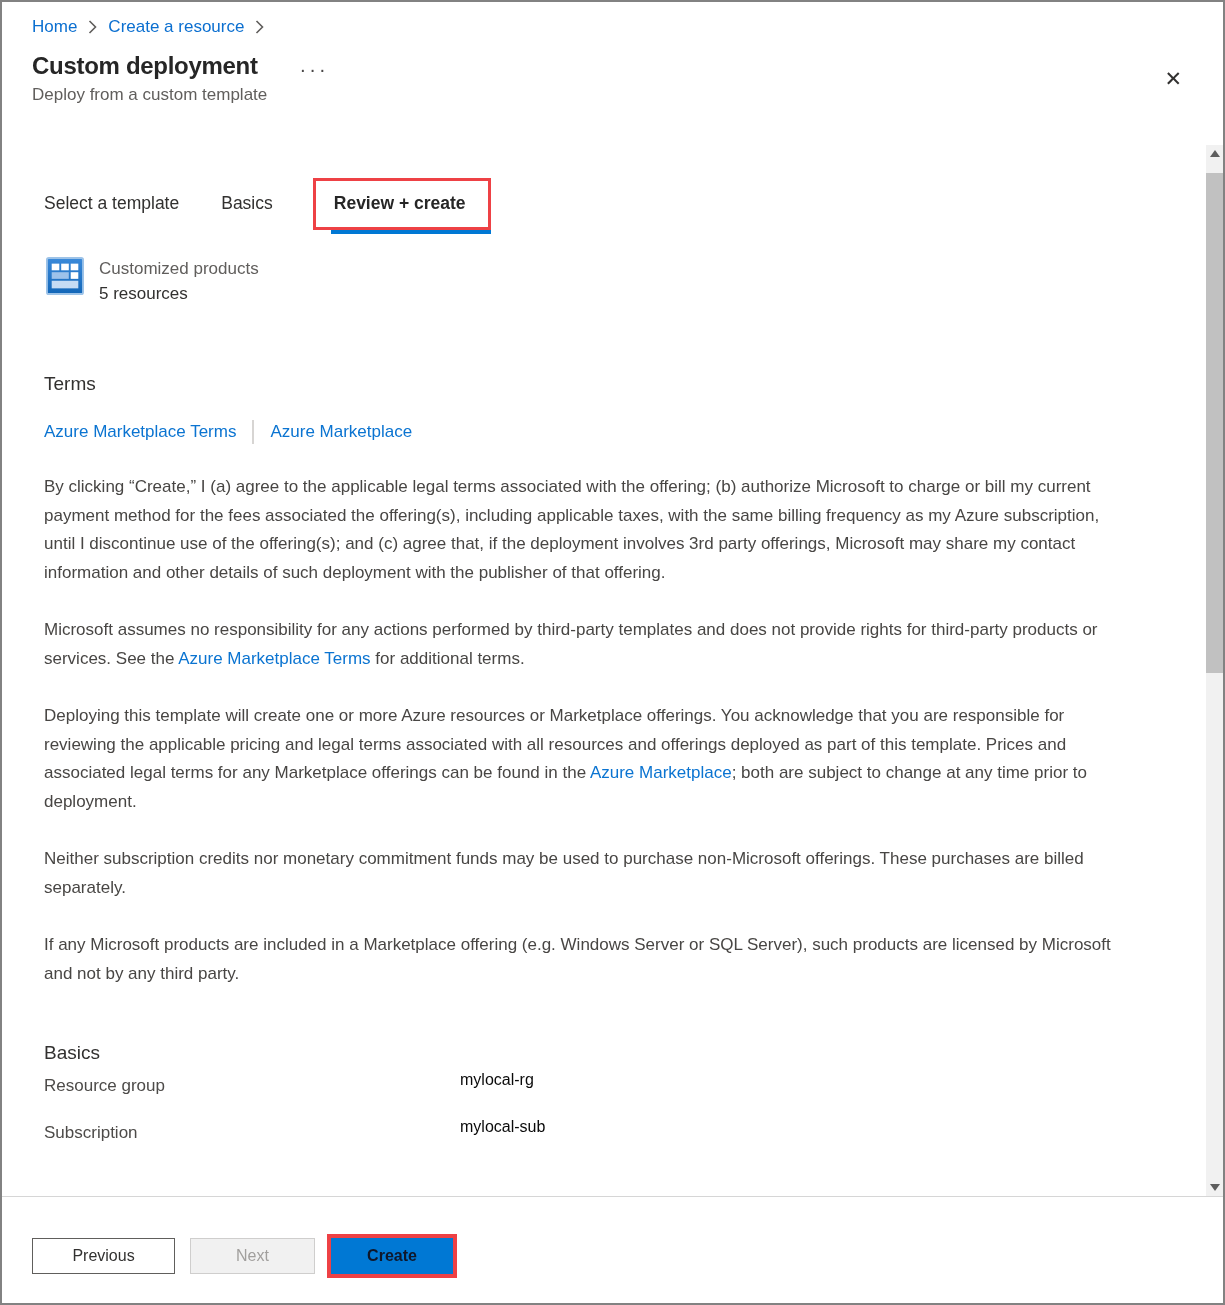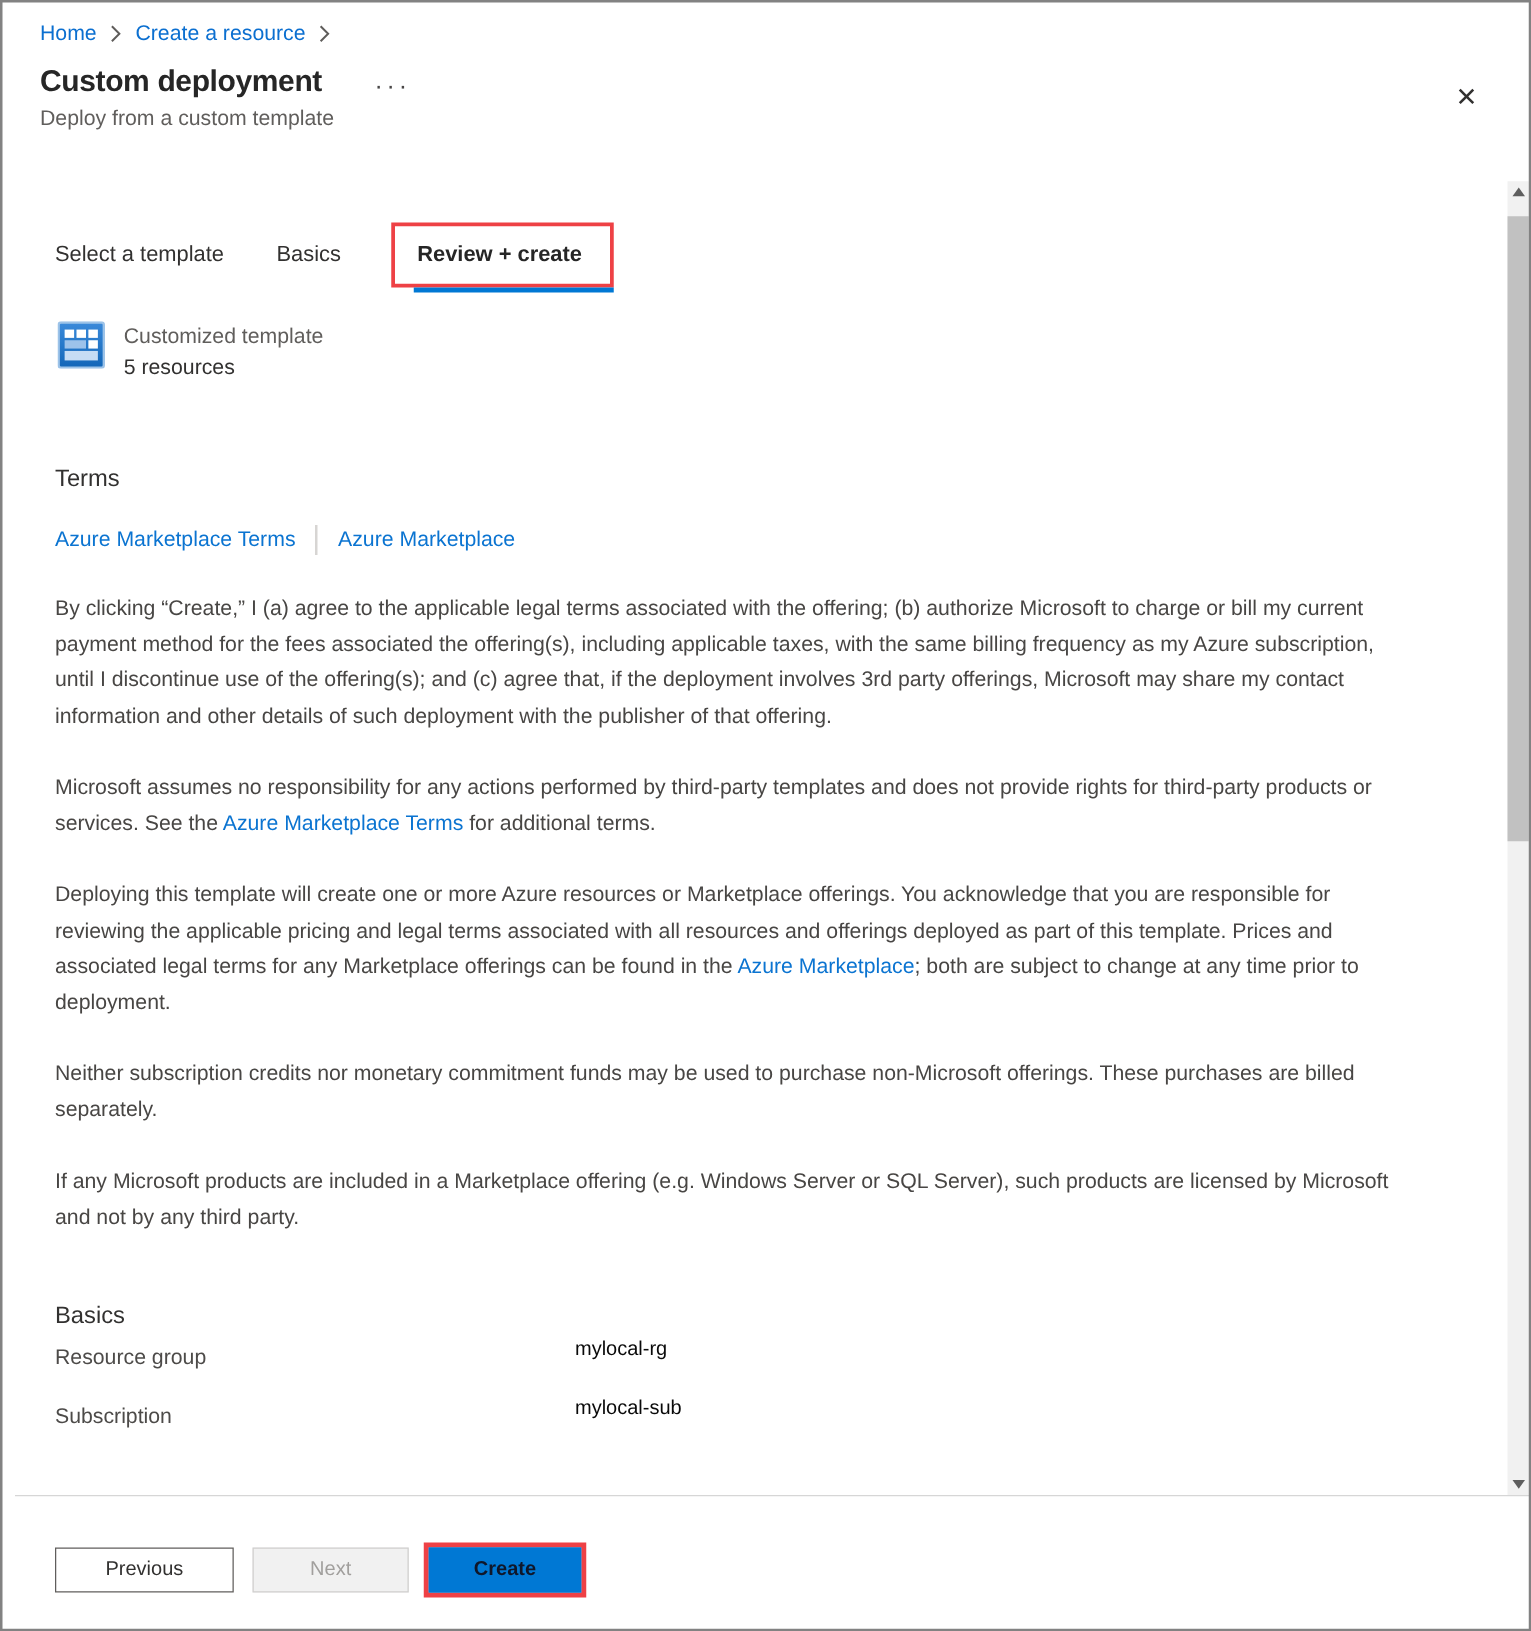--- a/index.html
+++ b/index.html
@@ -62,21 +62,21 @@
   
   .scrollbar { position:absolute; top:145px; right:2px; width:17px; height:1051px; background:#f1f1f1; z-index:40; }
   .sb-btn { position:absolute; left:0; width:17px; height:17px; display:flex; align-items:center; justify-content:center; cursor:pointer; }
   .sb-up { top:0; }
   .sb-down { bottom:0; }
   .tri-up { width:0; height:0; border-left:5px solid transparent; border-right:5px solid transparent; border-bottom:7px solid #5e5e5e; }
   .tri-down { width:0; height:0; border-left:5px solid transparent; border-right:5px solid transparent; border-top:7px solid #5e5e5e; }
   .sb-thumb { position:absolute; top:28px; left:0; width:17px; height:500px; background:#c1c1c1; cursor:pointer; }
 
   
-  .footer { position:absolute; left:12px; right:0; bottom:0; height:109px; background:#fff; border-top:1px solid #d6d6d6; padding:41px 0 0 32px; display:flex; align-items:flex-start; z-index:45; }
+  .footer { position:absolute; left:0; right:0; bottom:0; height:109px; background:#fff; border-top:1px solid #d6d6d6; padding:41px 0 0 32px; display:flex; align-items:flex-start; z-index:45; }
   .btn { height:36px; font-size:16px; display:flex; align-items:center; justify-content:center; cursor:pointer; font-family:inherit; }
   .btn-previous { width:143px; background:#fff; border:1px solid #605e5c; color:#323130; margin-right:15px; }
   .btn-next { width:125px; background:#f1f1f1; border:1px solid #cfcecd; color:#a19f9d; cursor:default; }
   .create-wrap { margin-left:12px; border:4px solid var(--red); margin-top:-4px; }
   .btn-create { width:122px; background:var(--accent); border:1px solid var(--accent); color:#0f172a; font-weight:700; }
 
   :root { --accent:#0078d4; --red:#ee4145; }
 </style>
 </head>
 <body>
@@ -129,21 +129,21 @@
         </defs>
         <rect x="1" y="1" width="38" height="38" rx="2" fill="url(#tg)" stroke="#9dc3e8" stroke-width="2"></rect>
         <rect x="6" y="7" width="8" height="7" fill="#ffffff"></rect>
         <rect x="16" y="7" width="8" height="7" fill="#ffffff"></rect>
         <rect x="26" y="7" width="8" height="7" fill="#ffffff"></rect>
         <rect x="6" y="16" width="18" height="7" fill="#9dc2ea"></rect>
         <rect x="26" y="16" width="8" height="7" fill="#ffffff"></rect>
         <rect x="6" y="25" width="28" height="8" fill="#c6dcf4"></rect>
       </svg>
       <div class="summary-texts">
-        <div class="summary-line1">Customized template</div>
+        <div class="summary-line1">Customized products</div>
         <div class="summary-line2">5 resources</div>
       </div>
     </div>
 
     <div class="section-heading terms-heading">Terms</div>
 
     <div class="terms-links">
       <span class="link terms-link">Azure Marketplace Terms</span>
       <span class="link-divider"></span>
       <span class="link terms-link">Azure Marketplace</span>

